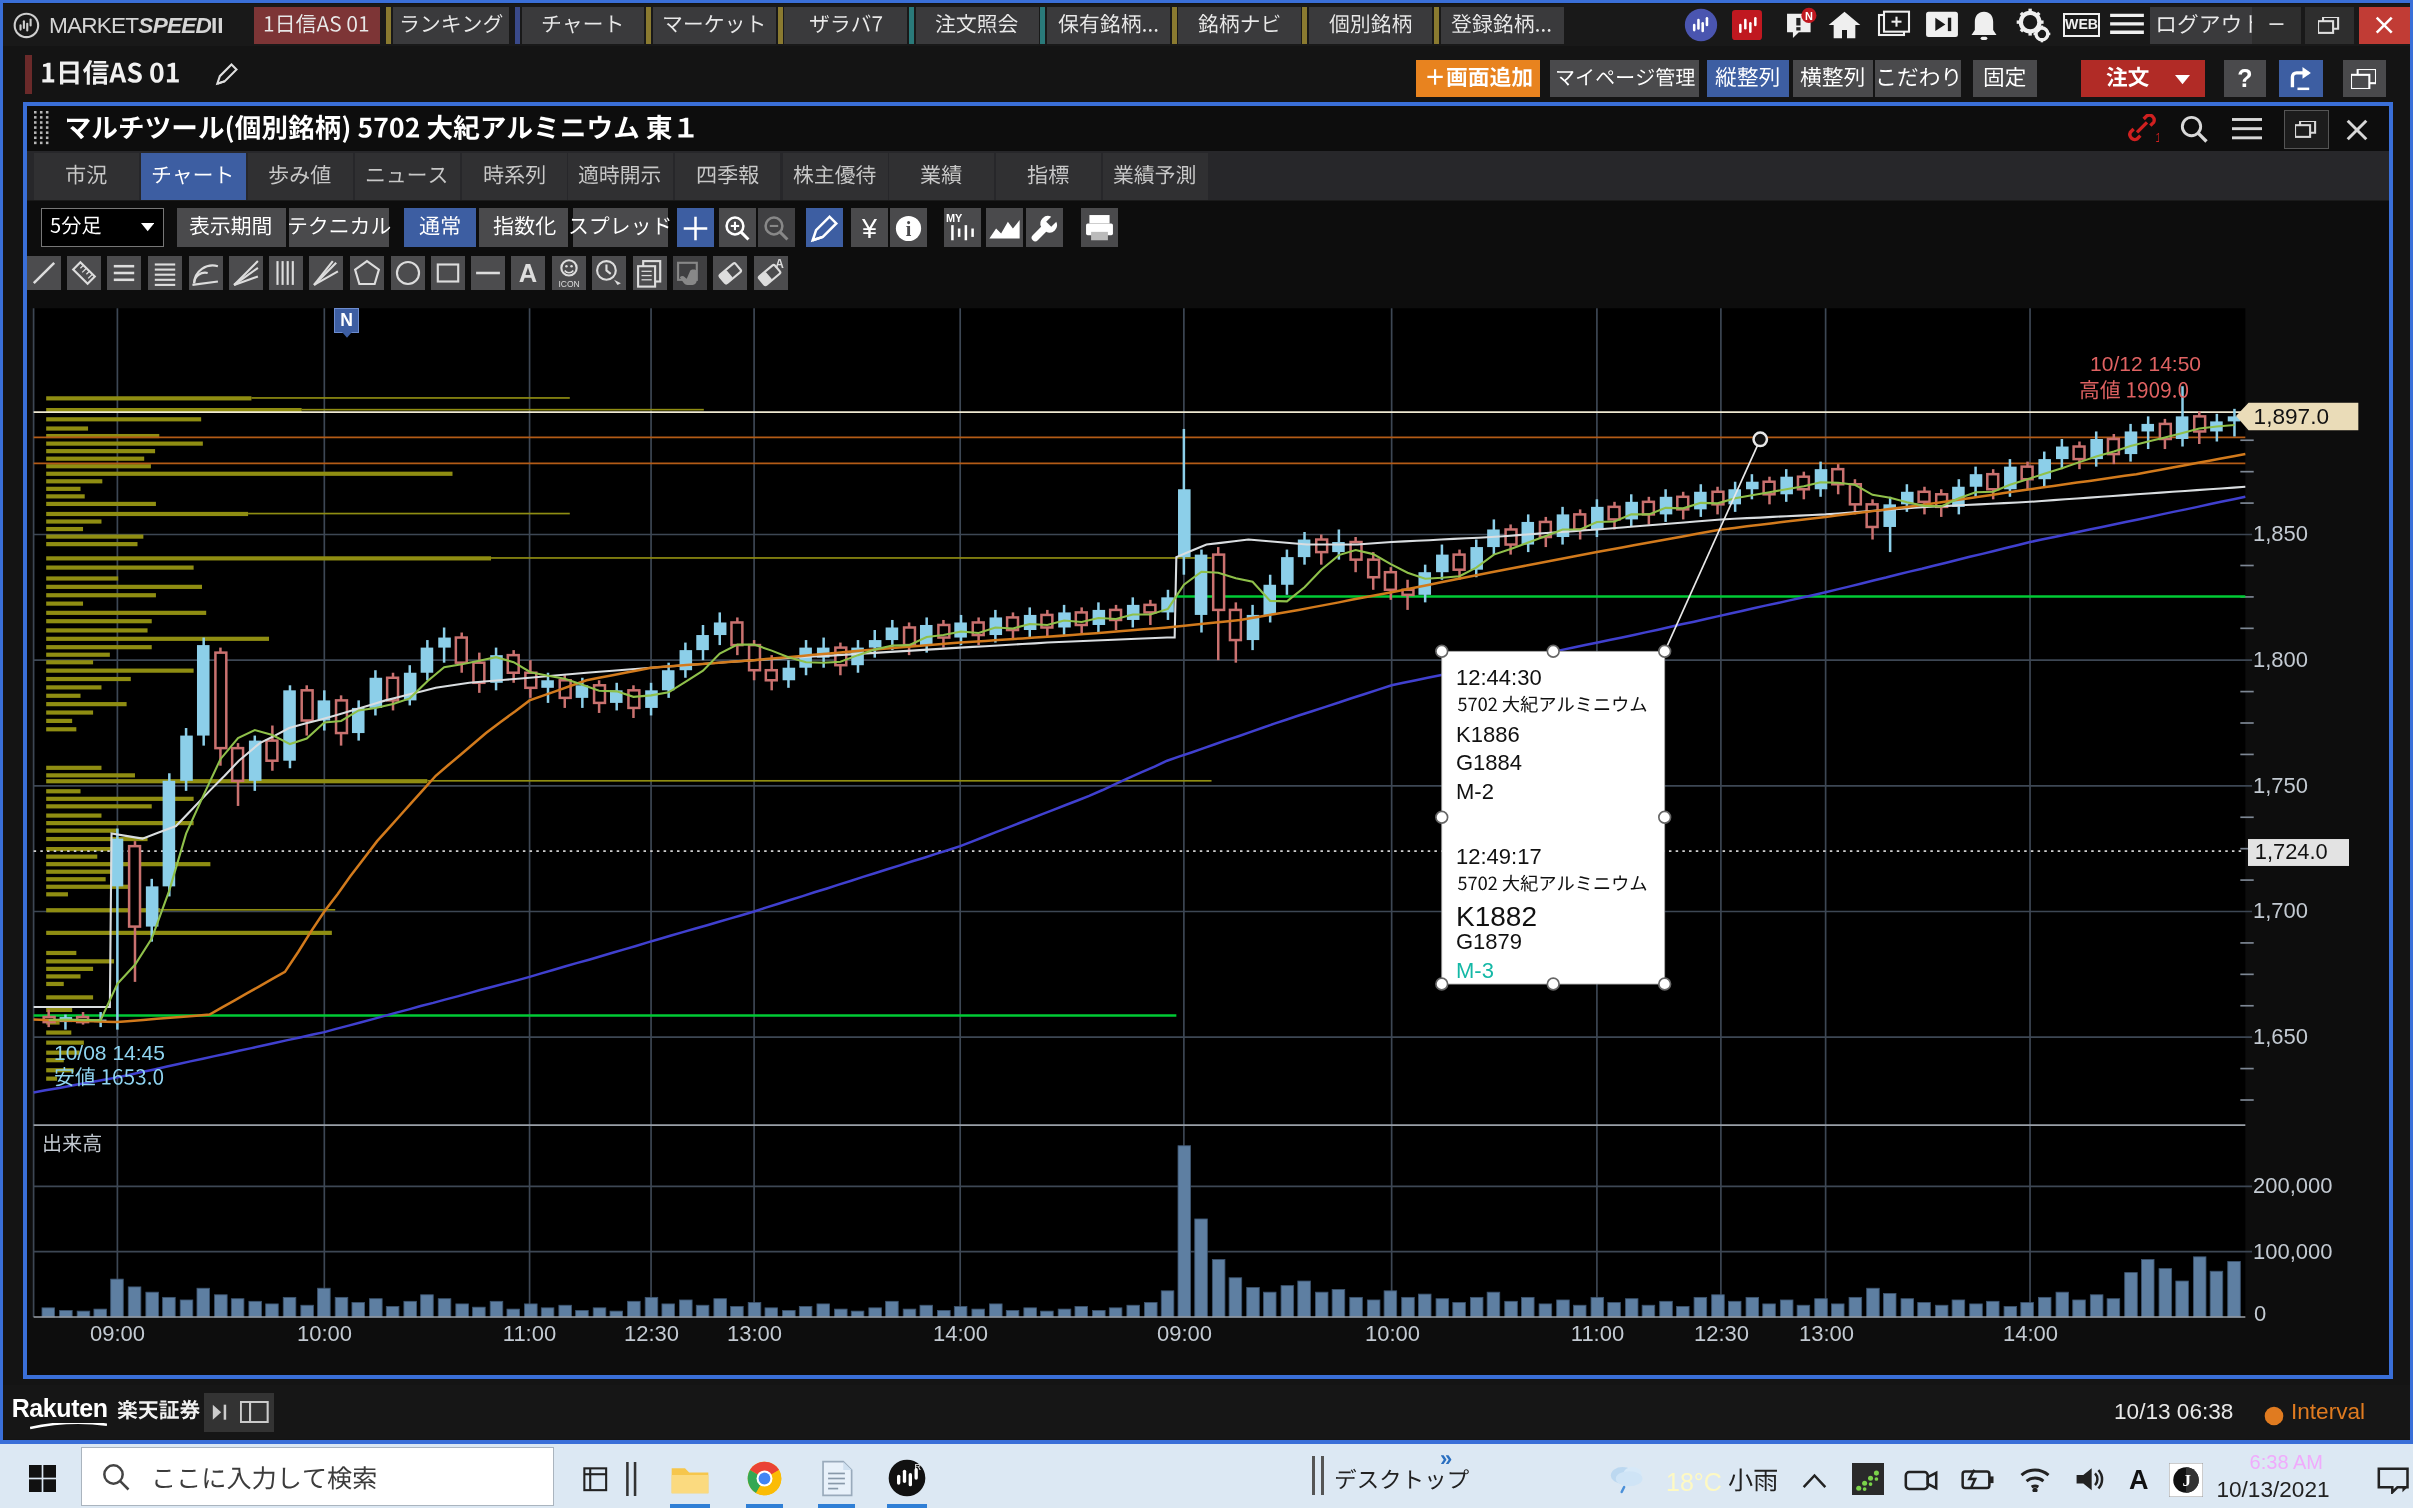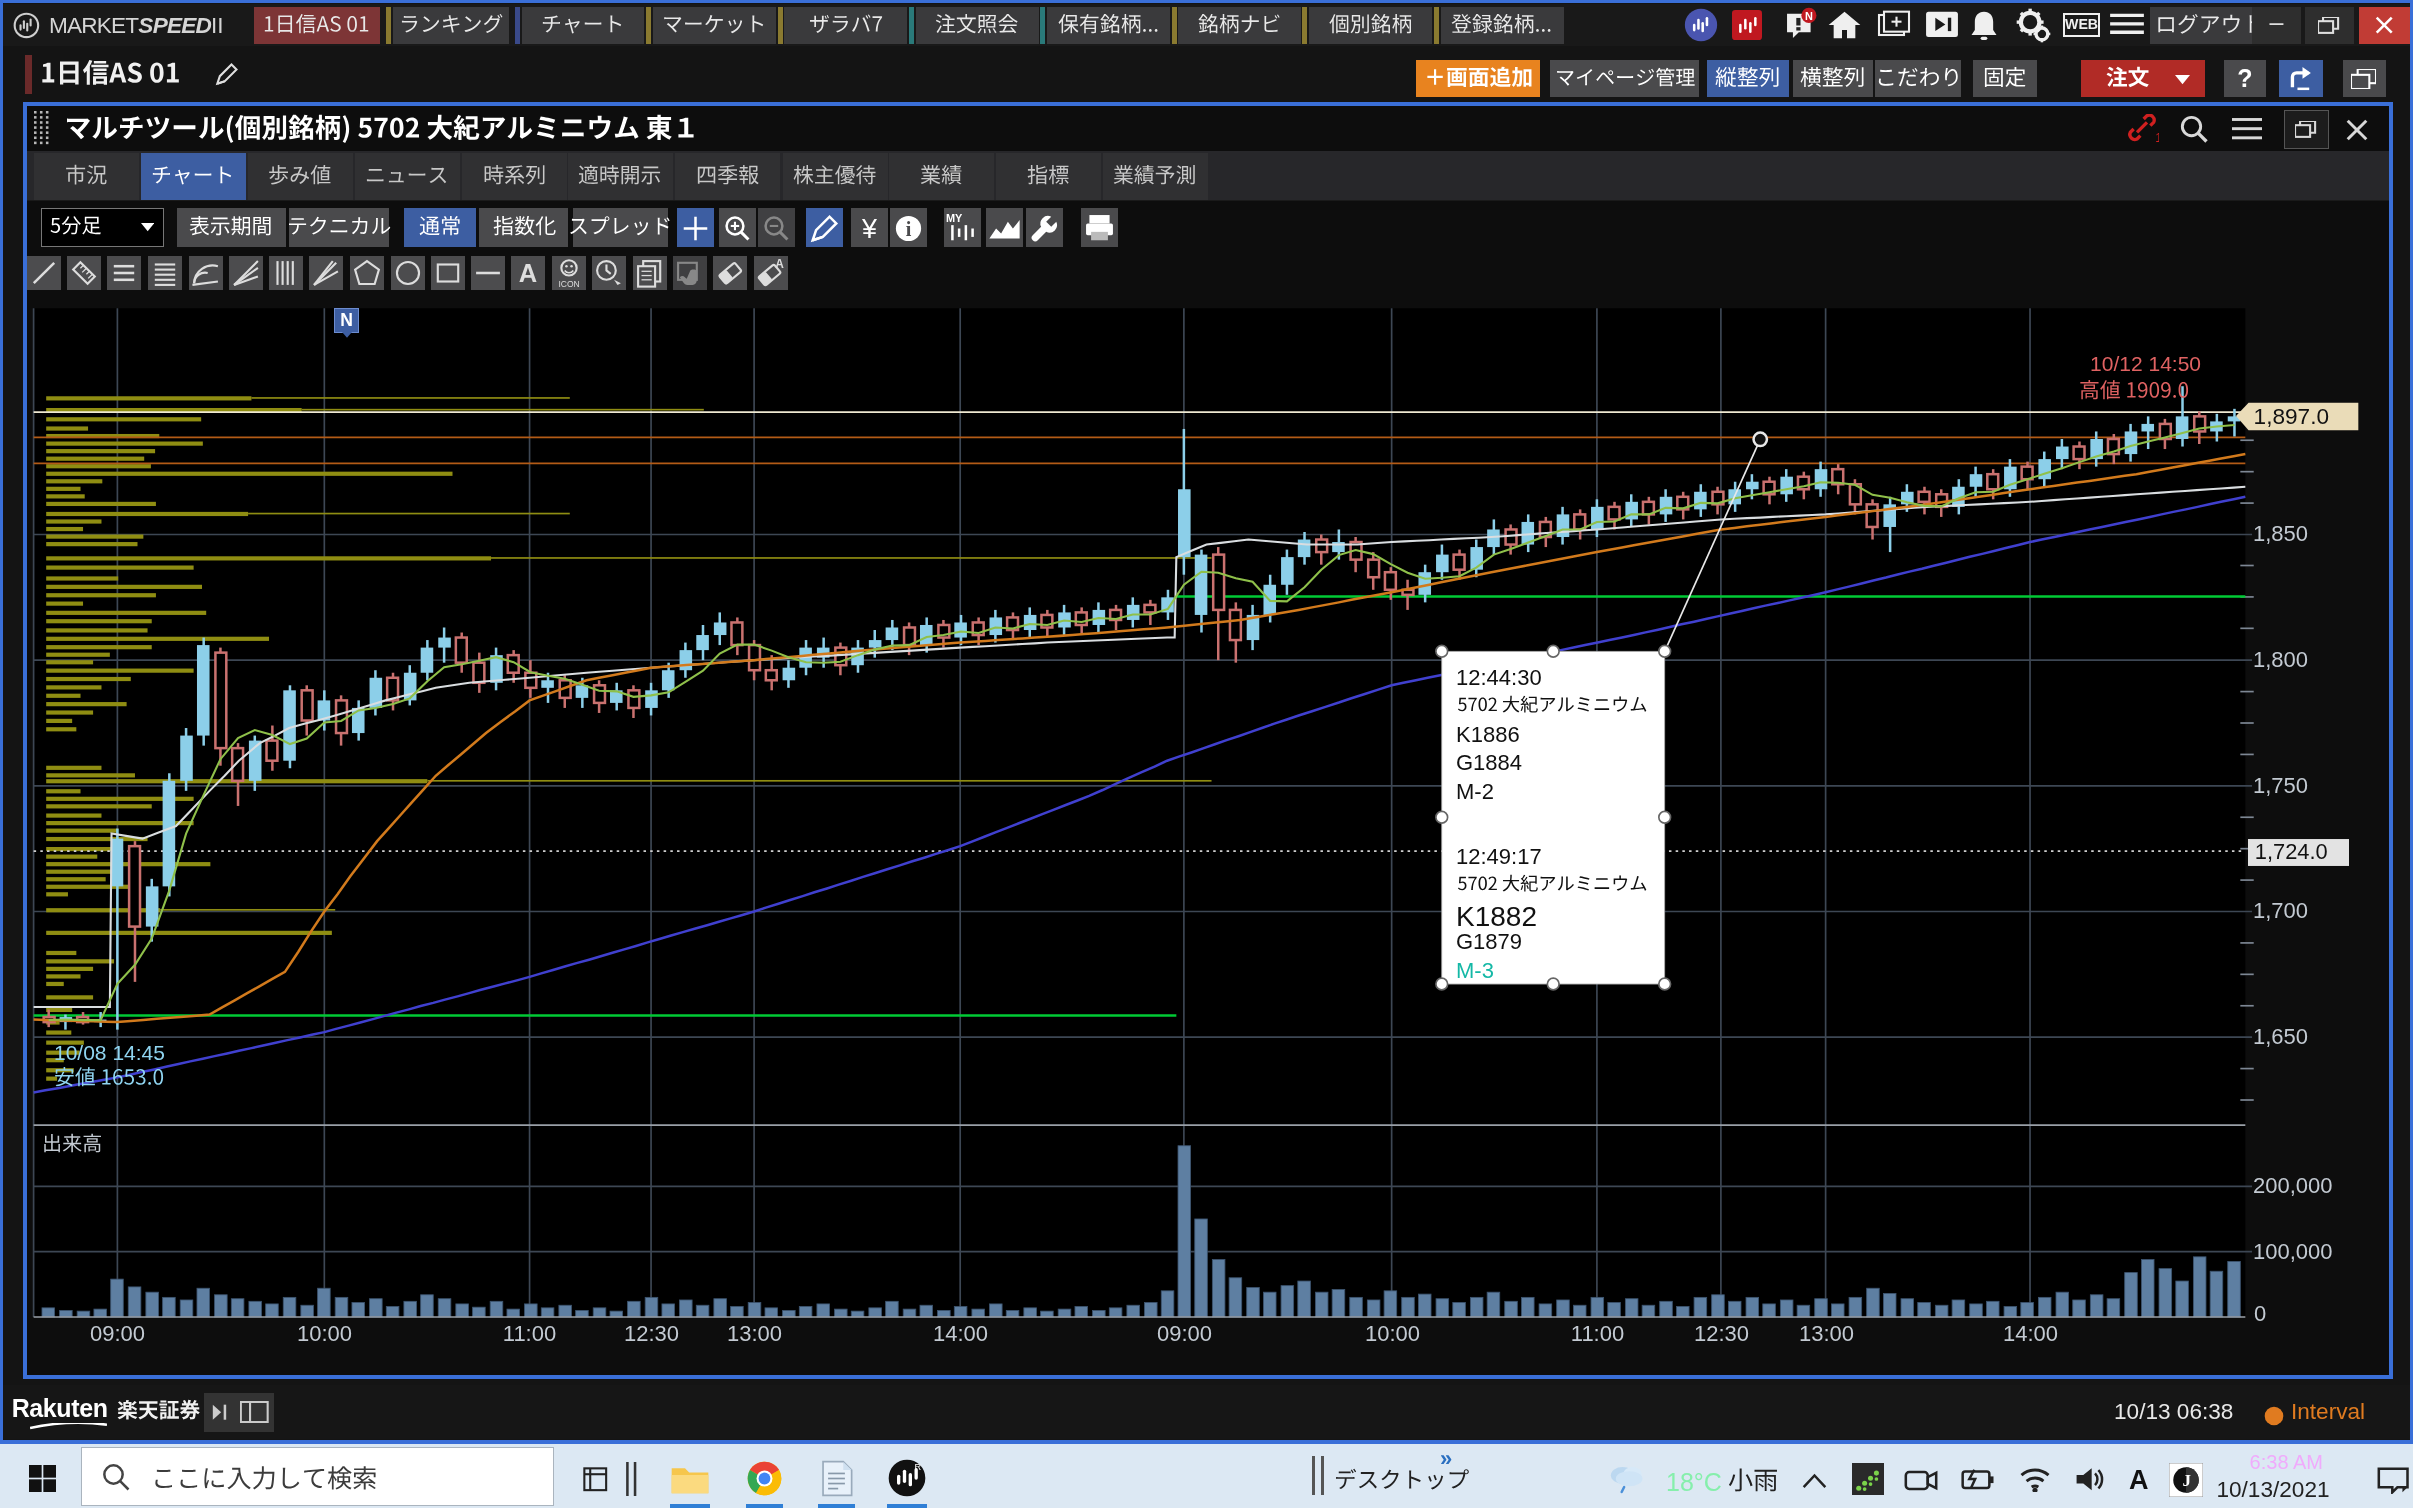--- a/index.html
+++ b/index.html
@@ -8,21 +8,21 @@
 <div class="abs" style="left:3.4px;top:4.2px;width:2407px;height:42px;background:#191919"></div>
 <svg class="abs" style="left:13.4px;top:11.7px" width="28.5" height="28.5" viewBox="0 0 34 34">
     <circle cx="16" cy="16" r="14" fill="none" stroke="#cfcfcf" stroke-width="2.5"></circle>
     <g stroke="#cfcfcf" stroke-width="2.5" stroke-linecap="round">
       <line x1="9" y1="16" x2="9" y2="21"></line>
       <line x1="13" y1="11" x2="13" y2="19"></line>
       <line x1="17" y1="14" x2="17" y2="22"></line>
       <line x1="21" y1="9" x2="21" y2="16"></line>
     </g>
   </svg>
-<div class="abs" style="left:49px;top:12.6px;font-size:22.6px;color:#d5d5d5"><span style="font-weight:400;letter-spacing:-0.8px">MARKET</span><span style="font-style:italic;font-weight:700;letter-spacing:-0.8px">SPEED</span><span style="font-weight:400">II</span></div>
+<div class="abs" style="left:49px;top:12.6px;font-size:22.6px;color:#d5d5d5"><span style="font-weight:400;letter-spacing:-0.8px">MARKET</span><span style="font-style:italic;font-weight:700;letter-spacing:-0.8px">SPEED</span><span style="font-weight:700">II</span></div>
 <div class="abs" style="left:254px;top:6.7px;width:126px;height:37px;background:#7d3536"></div>
 <svg style="position:absolute;left:263px;top:13.4px;overflow:visible" width="108" height="28" viewBox="0 -22.0 129 33">
     <path fill="#e8e8e8" d="M2.2 0.0H12.2V-1.9H8.6V-18.3H6.8C5.8 -17.8 4.7 -17.3 3.0 -17.0V-15.6H6.3V-1.9H2.2Z M20.2 -8.8H32.7V-1.8H20.2ZM20.2 -10.7V-17.4H32.7V-10.7ZM18.3 -19.3V1.7H20.2V0.1H32.7V1.6H34.7V-19.3Z M49.0 -19.8V-18.3H60.5V-19.8ZM48.7 -12.9V-11.3H61.0V-12.9ZM48.7 -9.4V-7.9H61.0V-9.4ZM46.6 -16.4V-14.8H62.9V-16.4ZM48.5 -5.9V2.0H50.2V0.8H59.4V1.9H61.2V-5.9ZM50.2 -0.8V-4.4H59.4V-0.8ZM45.8 -20.9C44.3 -17.2 41.9 -13.4 39.4 -11.0C39.7 -10.6 40.2 -9.6 40.4 -9.2C41.4 -10.1 42.3 -11.2 43.2 -12.5V1.9H45.0V-15.2C46.0 -16.9 46.9 -18.6 47.5 -20.4Z M64.0 0.0H66.3L68.1 -5.6H74.8L76.5 0.0H79.0L72.8 -18.3H70.2ZM68.7 -7.4 69.5 -10.2C70.2 -12.3 70.8 -14.3 71.4 -16.4H71.5C72.1 -14.3 72.7 -12.3 73.3 -10.2L74.2 -7.4Z M86.7 0.3C90.5 0.3 92.9 -2.0 92.9 -4.9C92.9 -7.6 91.2 -8.8 89.1 -9.8L86.5 -10.9C85.1 -11.5 83.5 -12.2 83.5 -14.0C83.5 -15.6 84.8 -16.6 86.9 -16.6C88.6 -16.6 90.0 -16.0 91.1 -14.9L92.3 -16.4C91.0 -17.7 89.1 -18.7 86.9 -18.7C83.6 -18.7 81.1 -16.6 81.1 -13.8C81.1 -11.1 83.2 -9.8 84.9 -9.1L87.5 -8.0C89.2 -7.2 90.6 -6.6 90.6 -4.7C90.6 -2.9 89.1 -1.7 86.7 -1.7C84.8 -1.7 83.0 -2.6 81.7 -4.0L80.3 -2.4C81.9 -0.7 84.1 0.3 86.7 0.3Z M106.5 0.3C110.0 0.3 112.2 -2.8 112.2 -9.2C112.2 -15.6 110.0 -18.7 106.5 -18.7C103.0 -18.7 100.8 -15.6 100.8 -9.2C100.8 -2.8 103.0 0.3 106.5 0.3ZM106.5 -1.5C104.5 -1.5 103.0 -3.9 103.0 -9.2C103.0 -14.6 104.5 -16.9 106.5 -16.9C108.6 -16.9 110.0 -14.6 110.0 -9.2C110.0 -3.9 108.6 -1.5 106.5 -1.5Z M115.7 0.0H125.7V-1.9H122.0V-18.3H120.3C119.3 -17.8 118.1 -17.3 116.5 -17.0V-15.6H119.8V-1.9H115.7Z"></path>
   </svg>
 <div class="abs" style="left:386px;top:6.7px;width:5px;height:37px;background:#8a7a30"></div>
 <div class="abs" style="left:393px;top:6.7px;width:116px;height:37px;background:#3a3a3c"></div>
 <svg style="position:absolute;left:399px;top:13.4px;overflow:visible" width="106" height="28" viewBox="0 -22.0 127 33">
     <path fill="#e8e8e8" d="M5.8 -18.6V-16.6C6.5 -16.6 7.2 -16.6 8.0 -16.6C9.4 -16.6 16.4 -16.6 17.8 -16.6C18.7 -16.6 19.5 -16.6 20.1 -16.6V-18.6C19.5 -18.5 18.7 -18.5 17.9 -18.5C16.4 -18.5 9.4 -18.5 8.0 -18.5C7.2 -18.5 6.4 -18.5 5.8 -18.6ZM22.0 -12.0 20.5 -12.9C20.2 -12.8 19.7 -12.7 19.2 -12.7C17.9 -12.7 7.2 -12.7 6.0 -12.7C5.3 -12.7 4.5 -12.8 3.5 -12.9V-10.8C4.4 -10.8 5.4 -10.9 6.0 -10.9C7.5 -10.9 18.0 -10.9 19.2 -10.9C18.8 -9.1 17.8 -6.9 16.3 -5.3C14.2 -3.1 11.0 -1.5 7.5 -0.8L9.0 1.0C12.2 0.2 15.4 -1.3 18.0 -4.2C19.8 -6.2 21.0 -8.8 21.6 -11.3C21.7 -11.5 21.8 -11.8 22.0 -12.0Z M30.7 -18.3 29.2 -16.8C31.1 -15.6 34.2 -12.9 35.5 -11.6L37.0 -13.2C35.6 -14.6 32.5 -17.2 30.7 -18.3ZM28.5 -1.6 29.9 0.5C34.0 -0.3 37.2 -1.8 39.7 -3.4C43.5 -5.8 46.4 -9.2 48.1 -12.3L46.9 -14.4C45.4 -11.4 42.4 -7.7 38.5 -5.2C36.1 -3.8 32.9 -2.2 28.5 -1.6Z M52.7 -6.9 53.1 -4.7C53.6 -4.8 54.4 -5.0 55.3 -5.1C56.5 -5.4 59.2 -5.8 62.0 -6.3L63.0 -1.2C63.2 -0.5 63.3 0.3 63.4 1.1L65.7 0.7C65.5 0.0 65.2 -0.9 65.1 -1.6L64.0 -6.6L70.2 -7.6C71.1 -7.7 71.9 -7.9 72.5 -7.9L72.0 -10.0C71.5 -9.9 70.8 -9.7 69.8 -9.5L63.7 -8.5L62.7 -13.5L68.5 -14.4C69.2 -14.5 69.9 -14.6 70.3 -14.7L69.9 -16.8C69.5 -16.6 68.8 -16.4 68.1 -16.3C67.0 -16.1 64.8 -15.8 62.3 -15.4L61.8 -18.1C61.7 -18.6 61.6 -19.3 61.6 -19.8L59.3 -19.4C59.5 -18.9 59.7 -18.3 59.8 -17.7L60.3 -15.1C58.0 -14.7 55.8 -14.4 54.8 -14.2C54.0 -14.2 53.4 -14.1 52.8 -14.1L53.2 -11.8C53.9 -12.0 54.5 -12.1 55.2 -12.2L60.7 -13.2L61.7 -8.1C58.9 -7.7 56.1 -7.2 54.9 -7.1C54.2 -7.0 53.2 -6.9 52.7 -6.9Z M80.7 -18.3 79.2 -16.8C81.1 -15.6 84.2 -12.9 85.5 -11.6L87.0 -13.2C85.7 -14.6 82.5 -17.2 80.7 -18.3ZM78.5 -1.6 79.8 0.5C84.0 -0.3 87.2 -1.8 89.7 -3.4C93.5 -5.8 96.4 -9.2 98.1 -12.3L96.9 -14.4C95.4 -11.4 92.4 -7.7 88.5 -5.2C86.2 -3.8 82.9 -2.2 78.5 -1.6Z M119.1 -20.0 117.8 -19.4C118.5 -18.5 119.3 -17.0 119.8 -16.0L121.2 -16.6C120.7 -17.6 119.8 -19.1 119.1 -20.0ZM121.9 -21.0 120.5 -20.4C121.2 -19.5 122.1 -18.1 122.6 -17.0L124.0 -17.6C123.5 -18.5 122.5 -20.1 121.9 -21.0ZM112.4 -18.8 110.1 -19.6C110.0 -18.9 109.6 -18.0 109.3 -17.6C108.2 -15.4 105.8 -11.7 101.5 -9.1L103.2 -7.9C106.0 -9.7 108.0 -11.9 109.5 -14.0H118.0C117.5 -11.7 115.9 -8.5 114.0 -6.2C111.7 -3.5 108.6 -1.3 104.0 0.1L105.8 1.7C110.5 -0.0 113.5 -2.3 115.8 -5.1C118.0 -7.8 119.5 -11.2 120.2 -13.7C120.3 -14.1 120.6 -14.7 120.8 -15.0L119.1 -16.0C118.7 -15.9 118.2 -15.8 117.5 -15.8H110.7L111.3 -16.9C111.5 -17.3 112.0 -18.2 112.4 -18.8Z"></path>
   </svg>
 <div class="abs" style="left:515px;top:6.7px;width:5px;height:37px;background:#3a4a8a"></div>
@@ -1200,21 +1200,21 @@
 <svg style="position:absolute;left:1334px;top:1468px;overflow:visible" width="137" height="30" viewBox="0 -23.8 164 36">
     <path fill="#222" d="M5.5 -19.7V-17.5C6.2 -17.6 7.1 -17.6 8.0 -17.6C9.5 -17.6 15.8 -17.6 17.3 -17.6C18.1 -17.6 19.0 -17.6 19.8 -17.5V-19.7C19.0 -19.6 18.1 -19.6 17.3 -19.6C15.8 -19.6 9.5 -19.6 7.9 -19.6C7.1 -19.6 6.3 -19.7 5.5 -19.7ZM21.2 -21.9 19.8 -21.3C20.5 -20.3 21.4 -18.7 22.0 -17.6L23.4 -18.2C22.9 -19.3 21.9 -21.0 21.2 -21.9ZM24.2 -23.0 22.7 -22.4C23.5 -21.4 24.4 -19.9 25.0 -18.7L26.4 -19.3C25.9 -20.3 24.9 -22.0 24.2 -23.0ZM2.3 -13.0V-10.7C3.0 -10.8 3.8 -10.8 4.6 -10.8H12.7C12.6 -8.2 12.3 -5.9 11.2 -4.1C10.1 -2.4 8.2 -0.8 6.0 0.1L8.0 1.5C10.3 0.4 12.4 -1.6 13.4 -3.4C14.4 -5.4 14.9 -7.9 15.0 -10.8H22.3C22.9 -10.8 23.8 -10.7 24.4 -10.7V-13.0C23.8 -12.9 22.9 -12.8 22.3 -12.8C20.9 -12.8 6.2 -12.8 4.6 -12.8C3.8 -12.8 3.0 -12.9 2.3 -13.0Z M48.6 -18.1 47.2 -19.1C46.8 -19.0 46.1 -18.9 45.2 -18.9C44.2 -18.9 35.9 -18.9 34.8 -18.9C34.0 -18.9 32.4 -19.0 32.0 -19.1V-16.6C32.3 -16.6 33.8 -16.7 34.8 -16.7C35.7 -16.7 44.3 -16.7 45.3 -16.7C44.6 -14.5 42.7 -11.3 40.8 -9.2C38.0 -6.1 34.0 -2.9 29.7 -1.2L31.4 0.6C35.4 -1.2 39.1 -4.2 42.0 -7.3C44.7 -4.8 47.6 -1.7 49.4 0.7L51.3 -0.9C49.5 -3.0 46.2 -6.5 43.4 -9.0C45.3 -11.4 47.0 -14.6 47.9 -16.9C48.1 -17.3 48.4 -17.8 48.6 -18.1Z M68.5 -21.0 66.0 -21.8C65.8 -21.1 65.4 -20.1 65.2 -19.7C64.0 -17.2 61.3 -13.3 56.7 -10.5L58.5 -9.1C61.5 -11.1 63.7 -13.5 65.4 -15.8H74.5C74.0 -13.3 72.3 -9.8 70.2 -7.3C67.7 -4.5 64.4 -2.0 59.4 -0.6L61.4 1.2C66.4 -0.7 69.7 -3.2 72.1 -6.2C74.5 -9.1 76.2 -12.7 76.9 -15.4C77.1 -15.9 77.3 -16.5 77.5 -16.9L75.7 -18.0C75.3 -17.8 74.7 -17.7 74.0 -17.7H66.6L67.3 -18.8C67.6 -19.4 68.0 -20.3 68.5 -21.0Z M90.1 -2.4C90.1 -1.4 90.0 -0.1 89.9 0.8H92.5C92.4 -0.1 92.4 -1.5 92.4 -2.4L92.3 -11.3C95.3 -10.3 100.0 -8.5 103.0 -6.9L103.9 -9.2C101.0 -10.7 95.9 -12.6 92.3 -13.7V-18.1C92.3 -18.9 92.4 -20.1 92.5 -20.9H89.9C90.0 -20.1 90.1 -18.8 90.1 -18.1C90.1 -15.8 90.1 -3.9 90.1 -2.4Z M121.0 -15.6 119.1 -14.9C119.6 -13.7 120.9 -10.2 121.2 -9.0L123.2 -9.7C122.8 -10.9 121.5 -14.5 121.0 -15.6ZM130.8 -14.0 128.5 -14.8C128.1 -11.3 126.7 -7.9 124.8 -5.5C122.6 -2.8 119.1 -0.7 116.0 0.2L117.8 2.0C120.8 0.9 124.1 -1.2 126.6 -4.4C128.5 -6.8 129.7 -9.7 130.4 -12.7C130.5 -13.0 130.6 -13.5 130.8 -14.0ZM114.8 -14.2 112.8 -13.4C113.3 -12.5 114.8 -8.7 115.2 -7.3L117.2 -8.1C116.7 -9.5 115.3 -13.0 114.8 -14.2Z M156.7 -19.4C156.7 -20.4 157.5 -21.2 158.5 -21.2C159.5 -21.2 160.3 -20.4 160.3 -19.4C160.3 -18.4 159.5 -17.6 158.5 -17.6C157.5 -17.6 156.7 -18.4 156.7 -19.4ZM155.5 -19.4C155.5 -19.1 155.5 -18.8 155.6 -18.5L154.8 -18.5C153.5 -18.5 142.7 -18.5 141.2 -18.5C140.3 -18.5 139.3 -18.6 138.5 -18.7V-16.3C139.2 -16.3 140.1 -16.4 141.2 -16.4C142.7 -16.4 153.4 -16.4 155.0 -16.4C154.7 -13.8 153.4 -10.0 151.5 -7.6C149.2 -4.7 146.2 -2.4 140.9 -1.1L142.8 0.9C147.7 -0.6 151.0 -3.1 153.4 -6.3C155.5 -9.0 156.9 -13.4 157.4 -16.2L157.5 -16.5C157.8 -16.4 158.2 -16.4 158.5 -16.4C160.2 -16.4 161.6 -17.7 161.6 -19.4C161.6 -21.1 160.2 -22.4 158.5 -22.4C156.8 -22.4 155.5 -21.1 155.5 -19.4Z"></path>
   </svg>
 <div class="abs" style="left:1440px;top:1446px;font-size:22px;color:#2a6fc0;font-weight:bold">»</div>
 <svg class="abs" style="left:1604px;top:1462px" width="47" height="35" viewBox="0 0 56 42">
     <ellipse cx="22" cy="16" rx="14" ry="10" fill="#bcd8f0"></ellipse>
     <ellipse cx="34" cy="14" rx="11" ry="8" fill="#d7e9f8"></ellipse>
     <ellipse cx="30" cy="20" rx="16" ry="9" fill="#cfe4f6"></ellipse>
     <path d="M24 30l-3 6" stroke="#4a90d9" stroke-width="3" stroke-linecap="round"></path>
   </svg>
-<div class="abs" style="left:1666px;top:1468px;width:92px;height:33px;font-size:25px;color:#86efac;text-align:left;">18°C</div>
+<div class="abs" style="left:1666px;top:1468px;width:92px;height:33px;font-size:25px;color:#fef9c3;text-align:left;">18°C</div>
 <svg style="position:absolute;left:1728px;top:1467px;overflow:visible" width="52" height="34" viewBox="0 -26.4 62 40">
     <path fill="#222" d="M13.9 -24.8V-0.7C13.9 -0.1 13.7 0.1 13.1 0.1C12.4 0.1 10.3 0.1 8.1 0.1C8.5 0.7 8.9 1.8 9.0 2.4C11.8 2.4 13.7 2.4 14.8 2.0C15.9 1.6 16.3 0.9 16.3 -0.7V-24.8ZM21.1 -17.1C23.7 -12.8 26.2 -7.2 26.8 -3.6L29.3 -4.6C28.5 -8.2 25.9 -13.7 23.3 -17.9ZM6.1 -17.7C5.3 -13.7 3.6 -8.5 1.0 -5.3C1.6 -5.1 2.6 -4.5 3.1 -4.1C5.8 -7.5 7.6 -12.9 8.6 -17.3Z M36.4 -12.0C38.1 -10.9 40.4 -9.4 41.6 -8.5L42.9 -9.9C41.7 -10.8 39.4 -12.3 37.6 -13.2ZM36.1 -6.1C37.9 -5.0 40.3 -3.3 41.5 -2.3L42.8 -3.8C41.6 -4.7 39.2 -6.3 37.4 -7.3ZM47.1 -12.0C49.0 -10.9 51.4 -9.4 52.6 -8.5L53.9 -10.0C52.6 -10.9 50.2 -12.3 48.4 -13.3ZM46.7 -6.2C48.6 -5.0 51.1 -3.4 52.3 -2.4L53.7 -3.9C52.3 -4.8 49.8 -6.4 48.0 -7.4ZM31.6 -23.3V-21.1H43.8V-17.2H33.0V2.3H35.2V-15.0H43.8V2.0H46.0V-15.0H54.9V-0.5C54.9 0.0 54.8 0.1 54.2 0.1C53.7 0.2 51.9 0.2 50.0 0.1C50.3 0.7 50.6 1.6 50.7 2.2C53.2 2.2 54.9 2.2 55.8 1.8C56.8 1.5 57.1 0.8 57.1 -0.5V-17.2H46.0V-21.1H58.4V-23.3Z"></path>
   </svg>
 <svg class="abs" style="left:1802px;top:1472px" width="25" height="17" viewBox="0 0 30 20">
     <path d="M2 18L15 4l13 14" fill="none" stroke="#222" stroke-width="3"></path>
   </svg>
 <svg class="abs" style="left:1852px;top:1463px" width="32" height="32" viewBox="0 0 38 38">
     <rect width="38" height="38" fill="#2a2a2a"></rect>
     <g fill="#7ad24a">
       <circle cx="8" cy="30" r="3"></circle>

